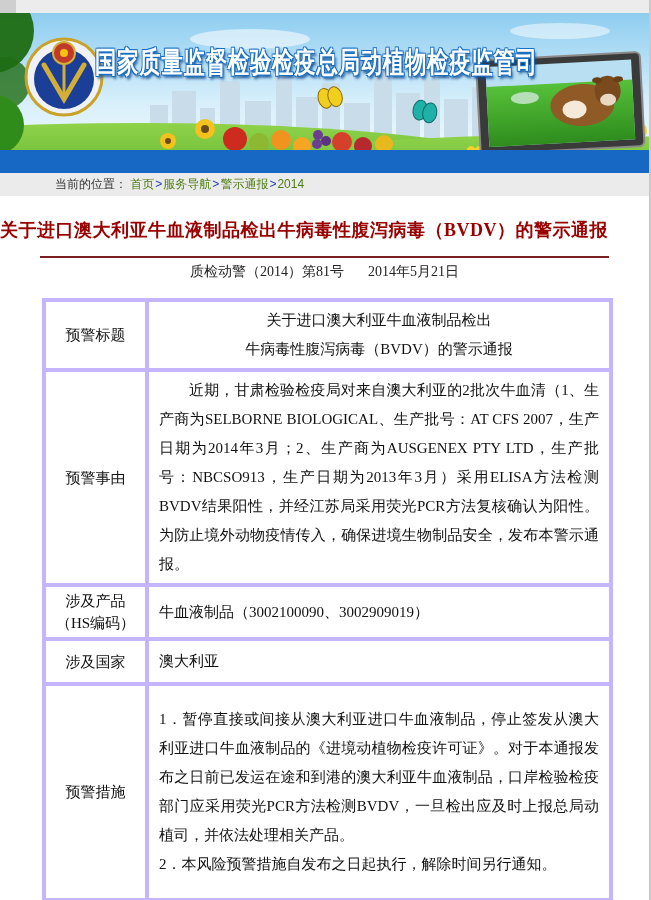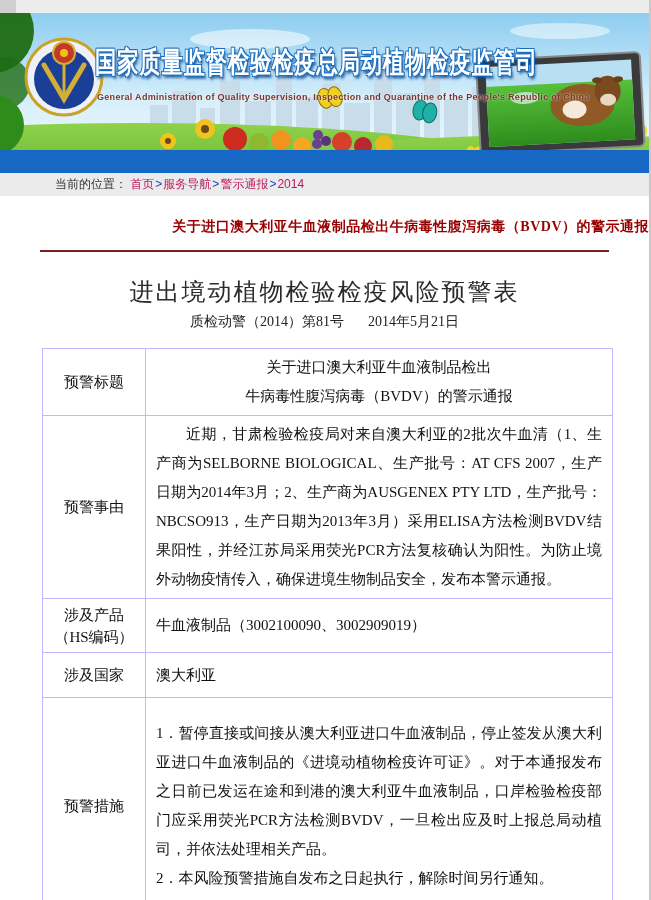--- a/index.html
+++ b/index.html
@@ -28,39 +28,39 @@
     font-family:"Liberation Sans","DejaVu Sans",sans-serif;
     font-size:9px; font-weight:bold; color:#7c352b; letter-spacing:0.3px;
     text-shadow:0 0 2px rgba(255,255,255,.9);
   }
   
   #bluebar { height:23px; background:#1668c4; }
   #breadcrumb {
     height:23px; background:#ebebeb; line-height:23px; padding-left:55px;
     font-family:"Liberation Sans","DejaVu Sans",sans-serif; font-size:12px; color:#333;
   }
-  #breadcrumb a { color:#be185d; text-decoration:none; cursor:pointer; }
+  #breadcrumb a { color:#4d7c0f; text-decoration:none; cursor:pointer; }
   #breadcrumb .sep { color:#1f3dbe; margin:0 1px; }
   
   #doc { padding-top:22px; }
   #doc-title {
-    text-align:right; font-size:14px; font-weight:bold; color:#990000; letter-spacing:0.5px;
+    text-align:left; font-size:18px; font-weight:bold; color:#990000; letter-spacing:0.5px;
   }
   #doc-rule { border:none; border-top:2px solid #7a1f1f; margin:14px 40px 0 40px; }
   #form-title {
     text-align:center; margin-top:24px; font-size:24px; color:#2b2b2b; letter-spacing:2px; font-weight:normal;
   }
   #doc-meta { text-align:center; margin-top:5px; font-size:14px; color:#222; }
   #doc-meta .date { margin-left:24px; }
   
   #warning-table {
     border-collapse:collapse; margin:17px 0 0 42px; width:571px;
     table-layout:fixed; font-size:15px; color:#111;
   }
-  #warning-table td { border:1px solid #c4b5fd; vertical-align:middle; }
+  #warning-table td { border:4px solid #c4b5fd; vertical-align:middle; }
   #warning-table td.lbl { width:103px; text-align:center; padding:2px; line-height:22px; }
   #warning-table td.val { padding:4px 10px; line-height:29px; }
   tr.r-title  { height:62px; }
   tr.r-reason { height:168px; }
   tr.r-prod   { height:54px; }
   tr.r-nation { height:45px; }
   tr.r-measure{ height:216px; }
   .center2 { text-align:center; }
   .indent { text-indent:2em; text-align:justify;margin-top:42px; }
   tr.r-measure td.val { vertical-align:top; padding-top:12px; }
@@ -196,34 +196,32 @@
     <g transform="translate(64,64)">
       <circle cx="0" cy="0" r="38" fill="#eef2f8" stroke="#c9a227" stroke-width="3"></circle>
       <circle cx="0" cy="2" r="30" fill="#1b3f96"></circle>
       <path d="M -20 -12 L 0 22 L 20 -12" fill="none" stroke="#d4af37" stroke-width="5" stroke-linecap="round"></path>
       <line x1="0" y1="-14" x2="0" y2="24" stroke="#d4af37" stroke-width="3"></line>
       <circle cx="0" cy="-24" r="11" fill="#c0392b" stroke="#d4af37" stroke-width="2"></circle>
       <circle cx="0" cy="-24" r="4" fill="#f1c40f"></circle>
     </g>
   </svg>
   <div id="banner-title">国家质量监督检验检疫总局动植物检疫监管司</div>
-  <div id="banner-subtitle">General Administration of Quality Supervision, Inspection and Quarantine of the People's Republic of China</div>
 </div>
 
 <div id="bluebar"></div>
 
 <div id="breadcrumb">
   <span>当前的位置：</span>
   <a>首页</a><span class="sep">&gt;</span><a>服务导航</a><span class="sep">&gt;</span><a>警示通报</a><span class="sep">&gt;</span><a>2014</a>
 </div>
 
 <div id="doc">
   <div id="doc-title">关于进口澳大利亚牛血液制品检出牛病毒性腹泻病毒（BVDV）的警示通报</div>
   <hr id="doc-rule">
-  <div id="form-title">进出境动植物检验检疫风险预警表</div>
   <div id="doc-meta">
     <span>质检动警（2014）第81号</span><span class="date">2014年5月21日</span>
   </div>
 
   <table id="warning-table">
     <tbody>
         <tr class="r-title">
       <td class="lbl">预警标题</td>
       <td class="val center2">
         <div>关于进口澳大利亚牛血液制品检出</div>

